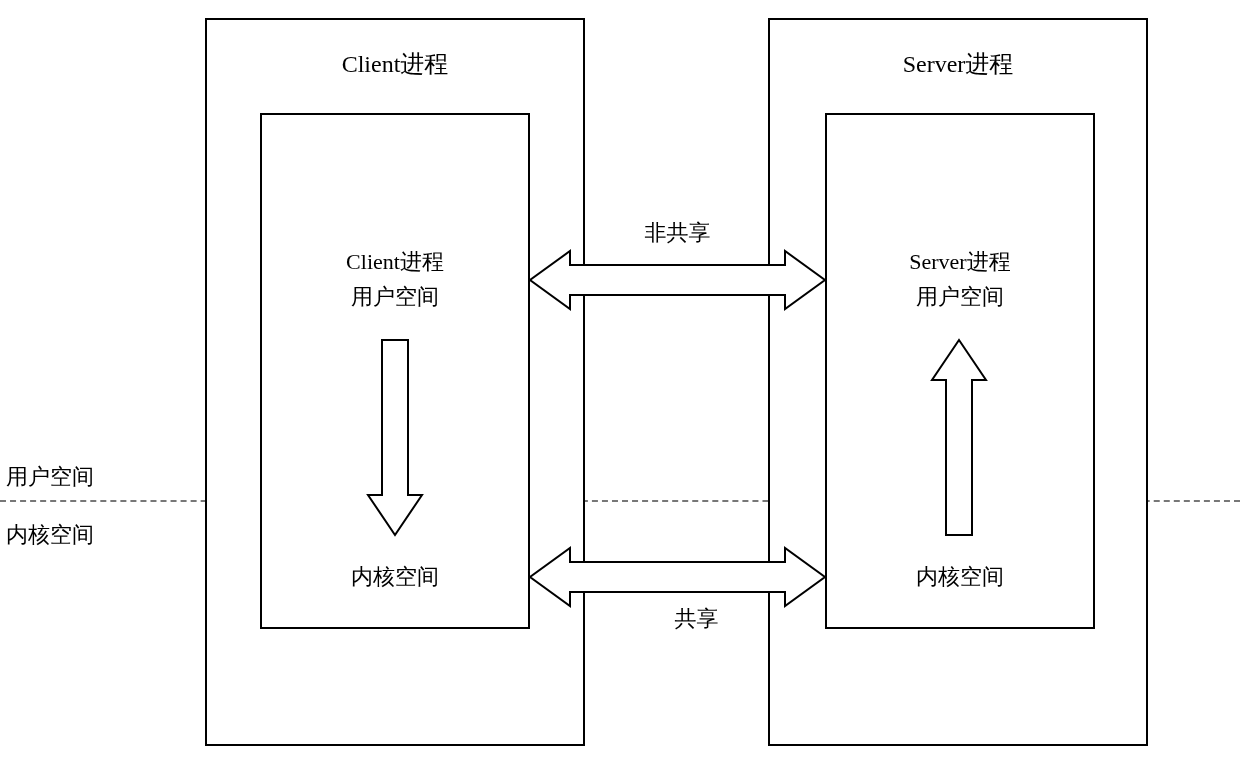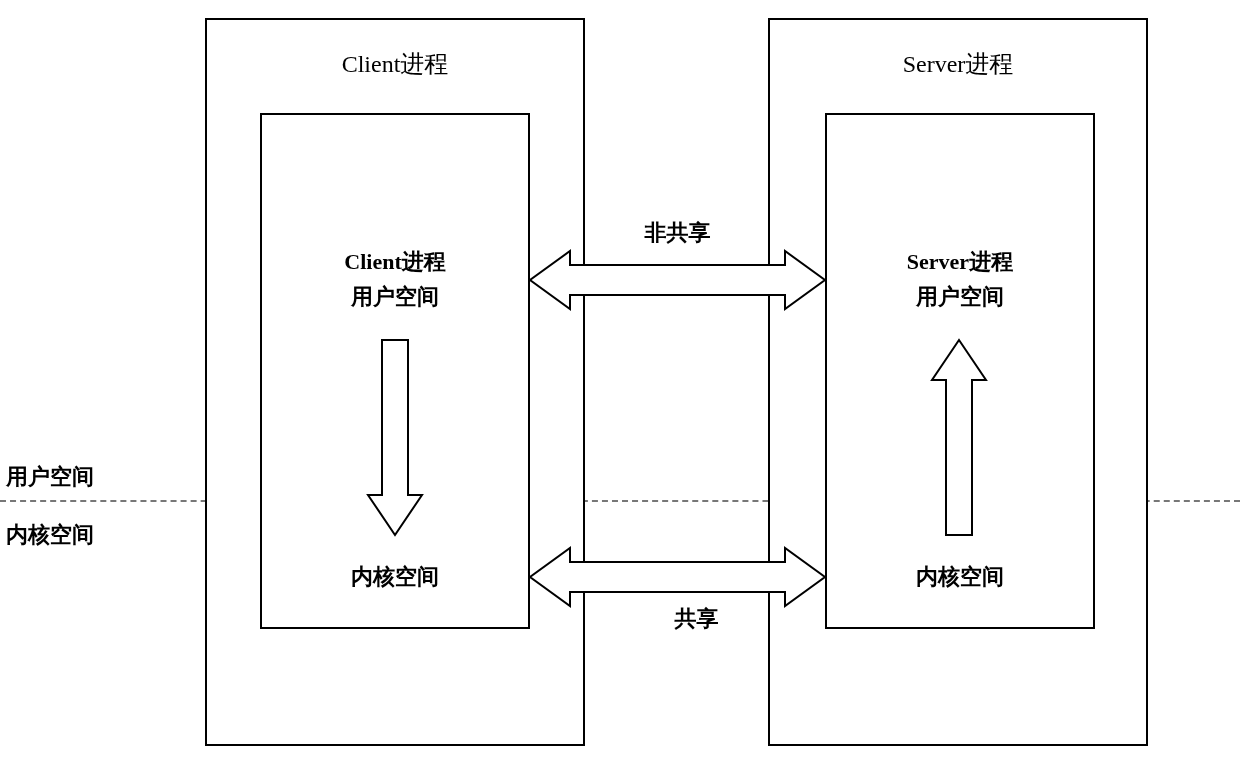--- a/index.html
+++ b/index.html
@@ -22,21 +22,20 @@
     display: flex;
     align-items: center;
     justify-content: center;
     flex-direction: column;
     text-align: center;
   }
   .label {
     position: absolute;
     text-align: center;
     white-space: nowrap;
-    font-weight: bold;
   }
   .divider {
     position: absolute;
     border-top: 2px dashed #777;
     width: 100%;
     left: 0;
   }
   svg.arrow {
     position: absolute;
     overflow: visible;

